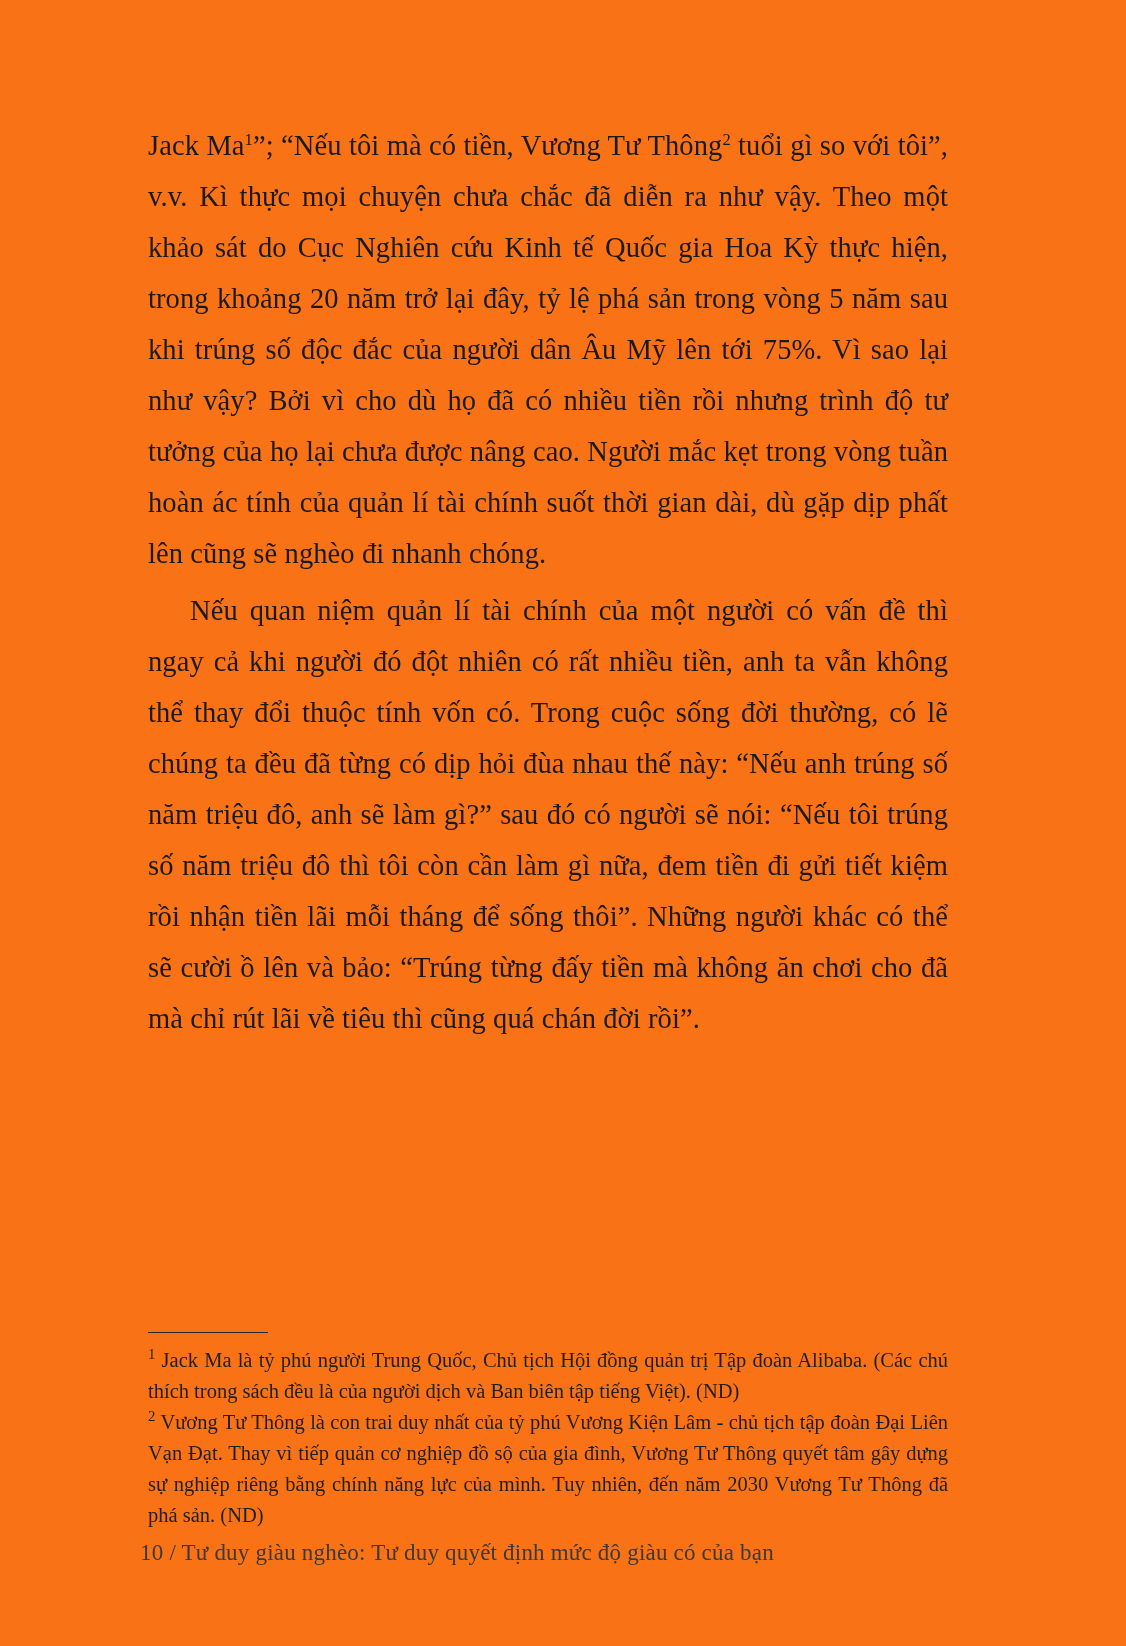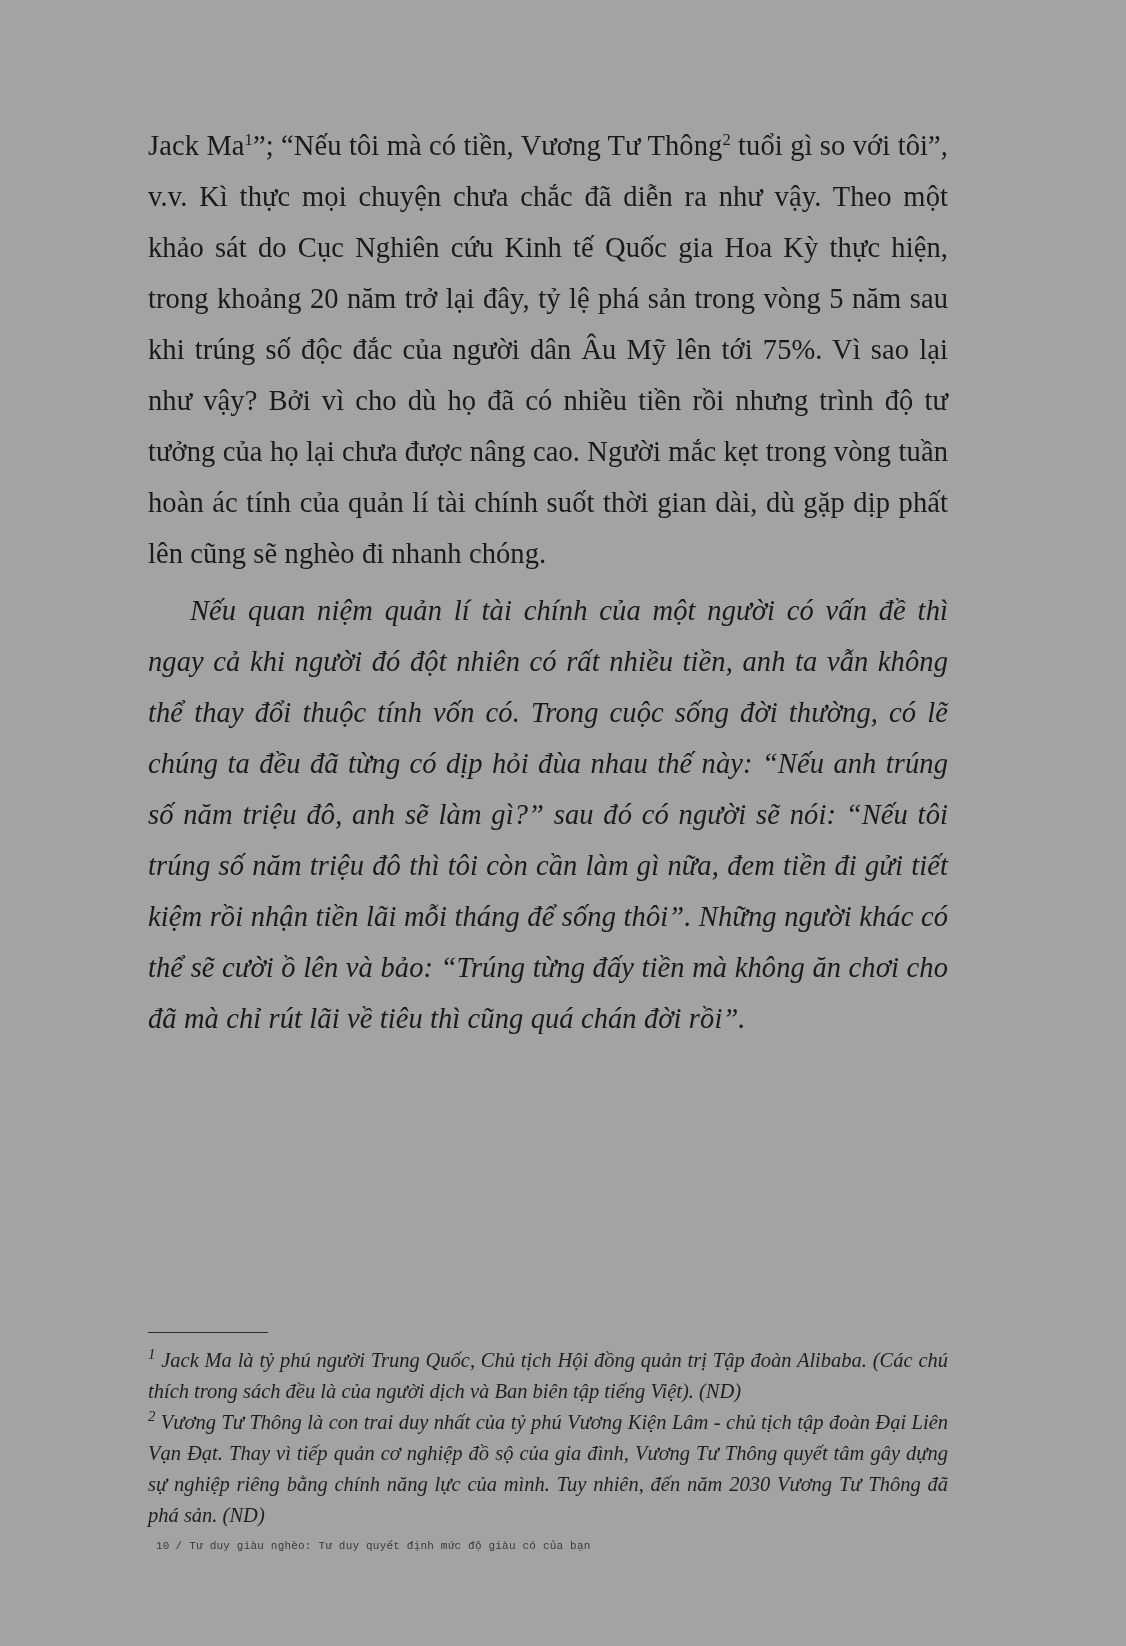--- a/index.html
+++ b/index.html
@@ -4,21 +4,21 @@
 <style>
   html, body {
     margin: 0;
     padding: 0;
     background: #ffffff;
   }
   .page {
     position: relative;
     width: 1126px;
     height: 1646px;
-    background: #a3a3a3;
+    background: #f97316;
     margin: 0 auto;
     overflow: hidden;
     font-family: "Liberation Serif", serif;
     color: #1a1a1a;
   }
   .content {
     position: absolute;
     left: 148px;
     top: 120px;
     width: 800px;
@@ -27,33 +27,31 @@
     font-size: 28.5px;
     line-height: 51px;
     text-align: justify;
     text-justify: inter-word;
     margin: 0 0 0 0;
     letter-spacing: 0.1px;
   }
   .body-par.indented {
     text-indent: 42px;
     margin-top: 6px;
-    font-style: italic;
   }
   .body-par sup {
     font-size: 0.58em;
     vertical-align: super;
     line-height: 0;
   }
   .footnotes {
     position: absolute;
     left: 148px;
     top: 1332px;
     width: 800px;
-    font-style: italic;
   }
   .fn-rule {
     width: 120px;
     height: 1px;
     background: #2a2a2a;
     margin-bottom: 12px;
   }
   .fn {
     font-size: 20.5px;
     line-height: 31px;
@@ -61,27 +59,26 @@
     margin: 0;
     color: #1f1f1f;
   }
   .fn sup {
     font-size: 0.72em;
     vertical-align: super;
     line-height: 0;
   }
   .footer {
     position: absolute;
-    left: 156px;
+    left: 140px;
     top: 1540px;
     width: 800px;
-    font-size: 11px;
+    font-size: 23px;
     color: #3a3a3a;
     letter-spacing: 0.2px;
-    font-family: Liberation Mono, monospace;
   }
   .footer .pg {
     margin-right: 6px;
   }
 </style>
 </head>
 <body>
 
 <div class="page">
 

